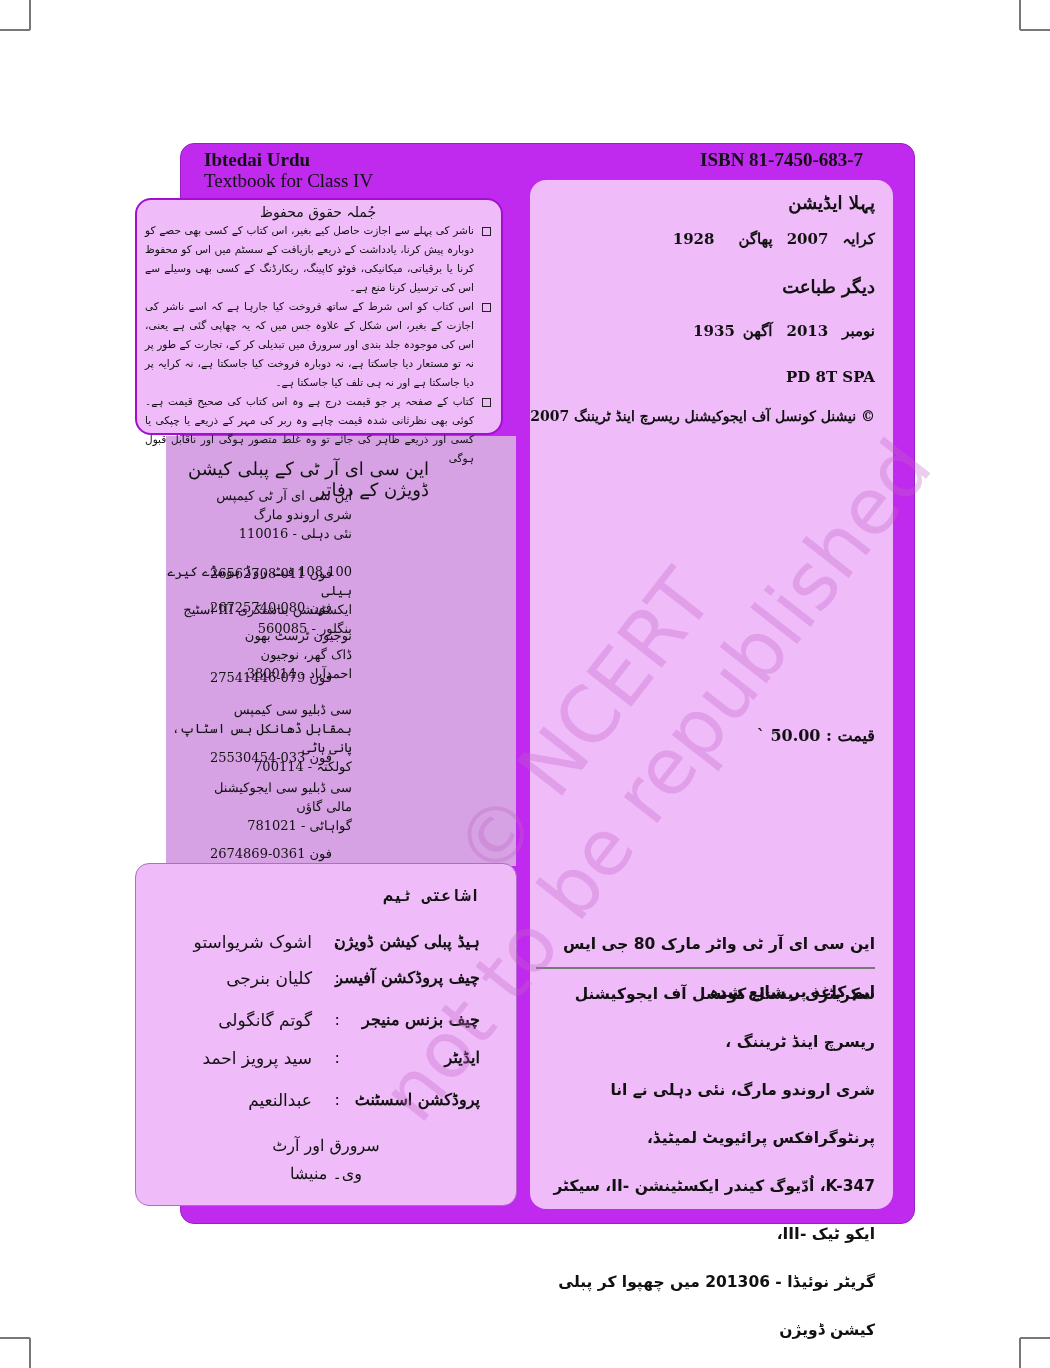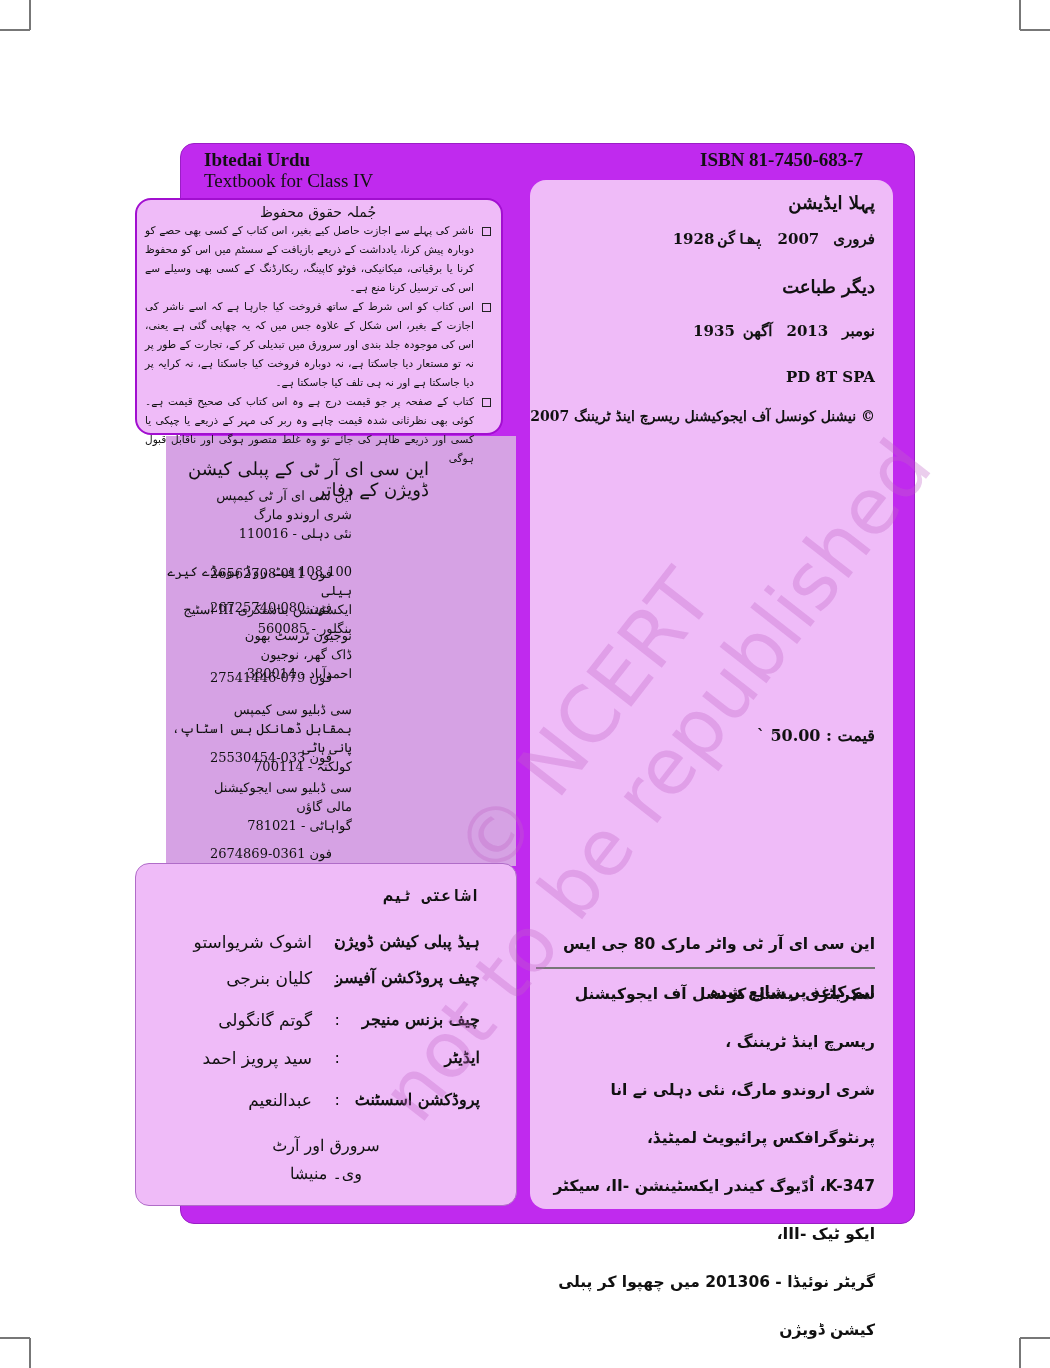--- a/index.html
+++ b/index.html
@@ -92,21 +92,21 @@
 
 <div class="title-left">
   <div class="t1">Ibtedai Urdu</div>
   <div class="t2">Textbook for Class IV</div>
 </div>
 <div class="isbn">ISBN 81-7450-683-7</div>
 
 <div class="right-panel">
   <div class="rp-line rp-heading" style="top:12px;">پہلا ایڈیشن</div>
   <div class="rp-line rp-date" style="top:50px;">
-    <span>فروری</span><span>2007</span><span style="margin-left:4px;font-family:Liberation Mono, monospace;">پھاگن</span><span>1928</span>
+    <span>کرایہ</span><span>2007</span><span style="margin-left:24px;">پھاگن</span><span>1928</span>
   </div>
   <div class="rp-line rp-heading" style="top:96px;">دیگر طباعت</div>
   <div class="rp-line rp-date" style="top:142px;">
     <span>نومبر</span><span>2013</span><span style="margin-left:8px;margin-top:25px;">آگھن</span><span>1935</span>
   </div>
   <div class="rp-line rp-code" style="top:188px;">PD 8T SPA</div>
   <div class="rp-line rp-copy" style="top:228px;text-align:right;">© نیشنل کونسل آف ایجوکیشنل ریسرچ اینڈ ٹریننگ 2007</div>
   <div class="rp-line rp-price" style="top:546px;">
     <span>قیمت :</span>
     <span style="direction:ltr;unicode-bidi:embed;">50.00</span>

